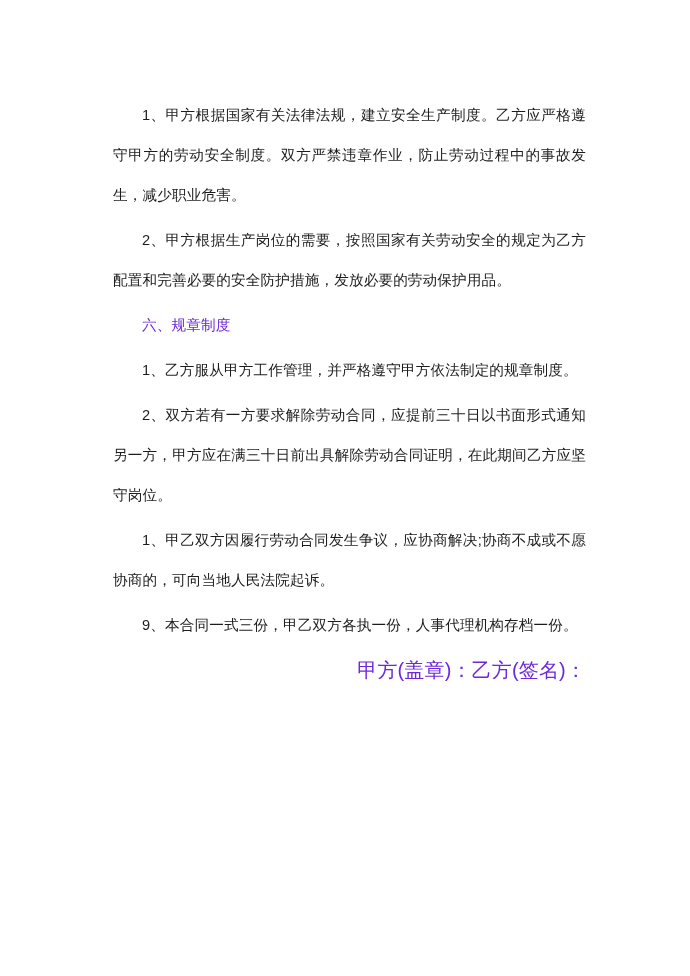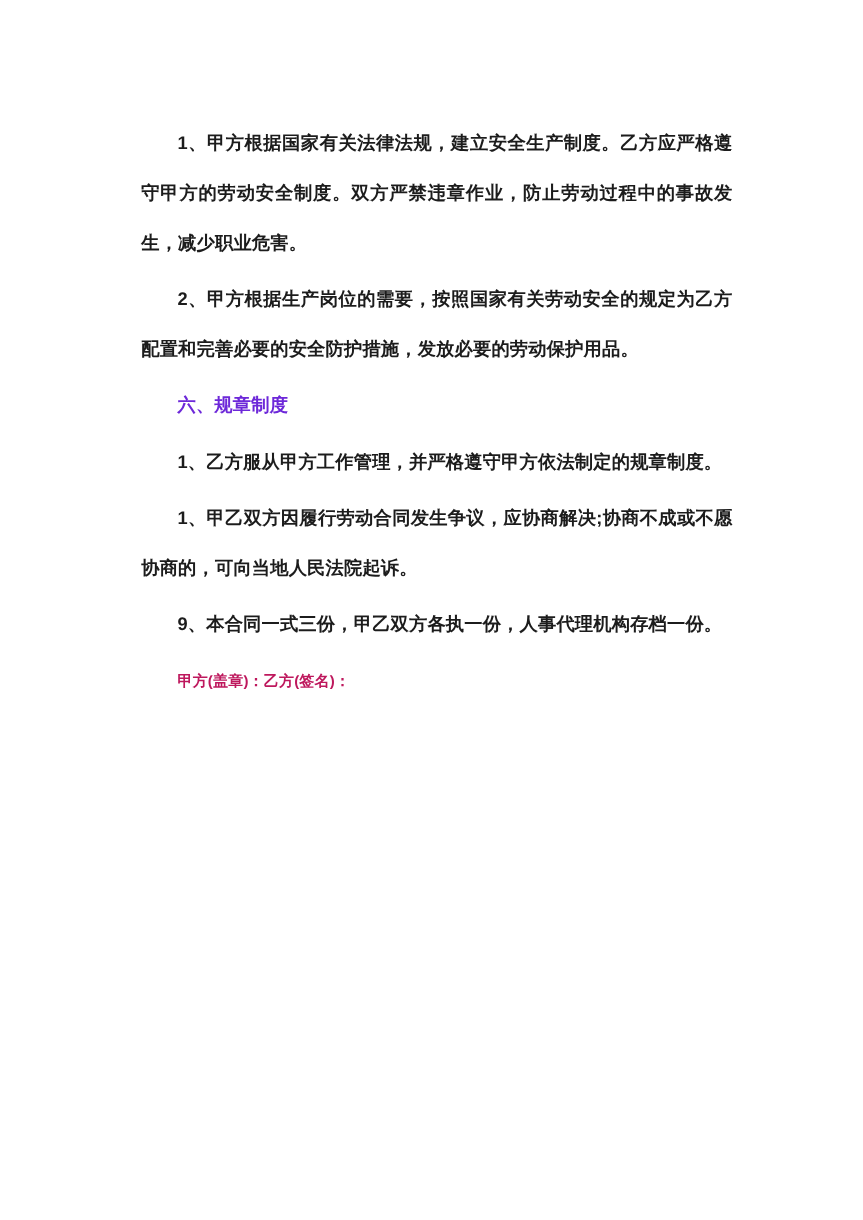--- a/index.html
+++ b/index.html
@@ -14,21 +14,20 @@
     color: #1a1a1a;
     overflow: hidden;
   }
   .page {
     position: relative;
     width: 690px;
     height: 976px;
     background: #ffffff;
     box-sizing: border-box;
     padding: 95px 104px 0 113px;
-    font-weight: bold;
   }
   .doc-body {
     width: 473px;
   }
   .para {
     font-size: 14.6px;
     line-height: 40px;
     text-align: justify;
     text-justify: inter-ideograph;
     letter-spacing: 0.15px;
@@ -39,46 +38,47 @@
   .heading {
     font-size: 14.6px;
     line-height: 40px;
     margin: 0 0 5px 0;
     text-indent: 29px;
     letter-spacing: 0.15px;
     color: #6d28d9;
     text-align: left;
   }
   .signature {
-    font-size: 12px;
+    font-size: 20px;
     line-height: 40px;
     margin: 0;
     text-indent: 29px;
     letter-spacing: 0.15px;
-    color: #be185d;
-    text-align: left;
+    color: #6d28d9;
+    text-align: right;
   }
 </style>
 </head>
 <body>
 
 <div class="page">
   <div class="doc-body">
 
     <p class="para">1、甲方根据国家有关法律法规，建立安全生产制度。乙方应严格遵守甲方的劳动安全制度。双方严禁违章作业，防止劳动过程中的事故发生，减少职业危害。</p>
 
     <p class="para">2、甲方根据生产岗位的需要，按照国家有关劳动安全的规定为乙方配置和完善必要的安全防护措施，发放必要的劳动保护用品。</p>
 
     <p class="heading">六、规章制度</p>
 
 
     <p class="para">1、乙方服从甲方工作管理，并严格遵守甲方依法制定的规章制度。</p>
 
 
 
+    <p class="para">2、双方若有一方要求解除劳动合同，应提前三十日以书面形式通知另一方，甲方应在满三十日前出具解除劳动合同证明，在此期间乙方应坚守岗位。</p>
 
 
     <p class="para">1、甲乙双方因履行劳动合同发生争议，应协商解决;协商不成或不愿协商的，可向当地人民法院起诉。</p>
 
     <p class="para">9、本合同一式三份，甲乙双方各执一份，人事代理机构存档一份。</p>
 
     <p class="signature">甲方(盖章)：乙方(签名)：</p>
 
   </div>
 </div>

